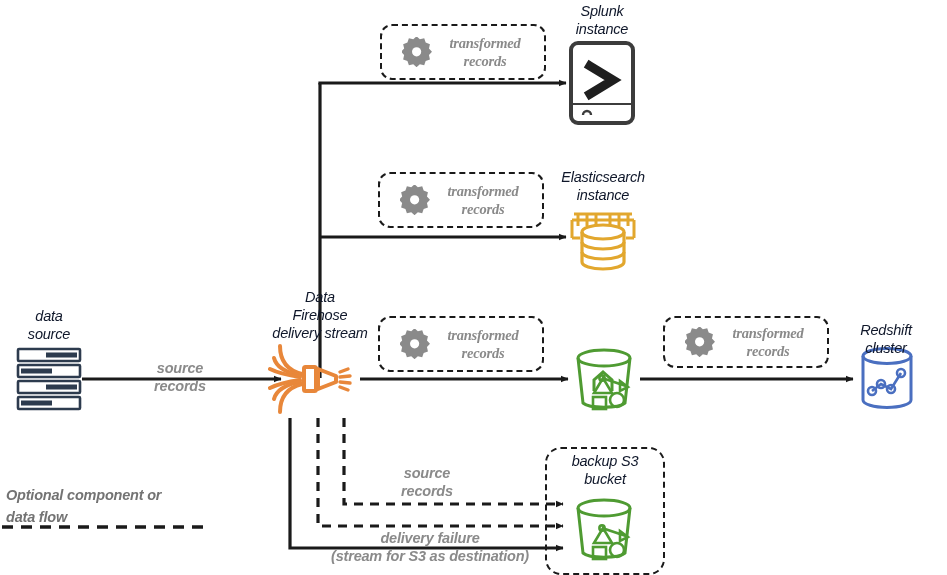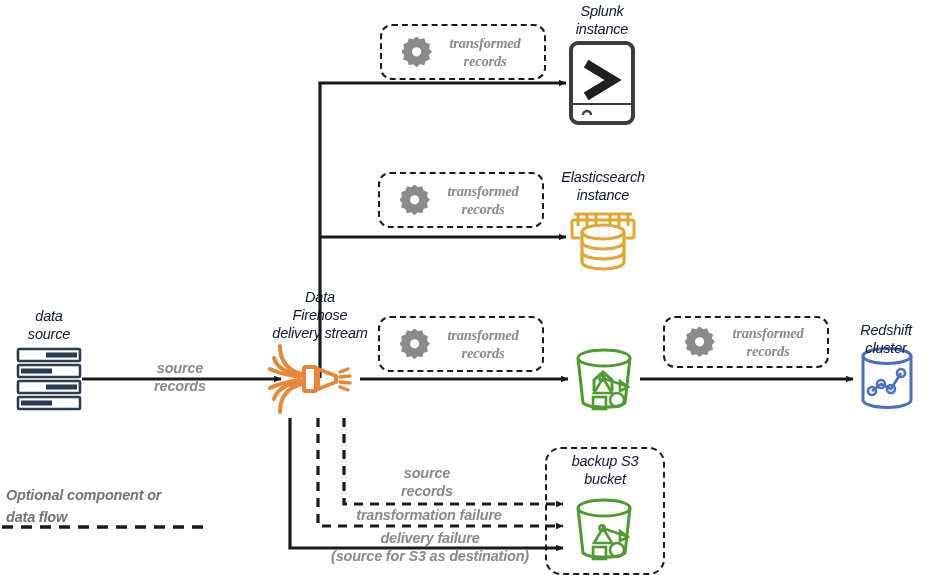--- a/index.html
+++ b/index.html
@@ -303,21 +303,20 @@
   </div>
   <div class="lbl" style="left:548px; top:452px; width:114px;">backup S3
 bucket</div>
 
   <div class="flow-lbl" style="left:120px; top:359px; width:120px;">source
 records</div>
 
   <div class="flow-lbl" style="left:372px; top:464px; width:110px;">source
 records</div>
 
-  <div class="flow-lbl" style="left:324px; top:506px; width:210px;">transformation failure</div>
 
   <div class="flow-lbl" style="left:310px; top:529px; width:240px;">delivery failure
-(source for S3 as destination)</div>
+(stream for S3 as destination)</div>
 
   <div class="legend-text" style="left:6px; top:484px; width:200px;">Optional component or
 data flow</div>
 
 </div>
 
 </body></html>

